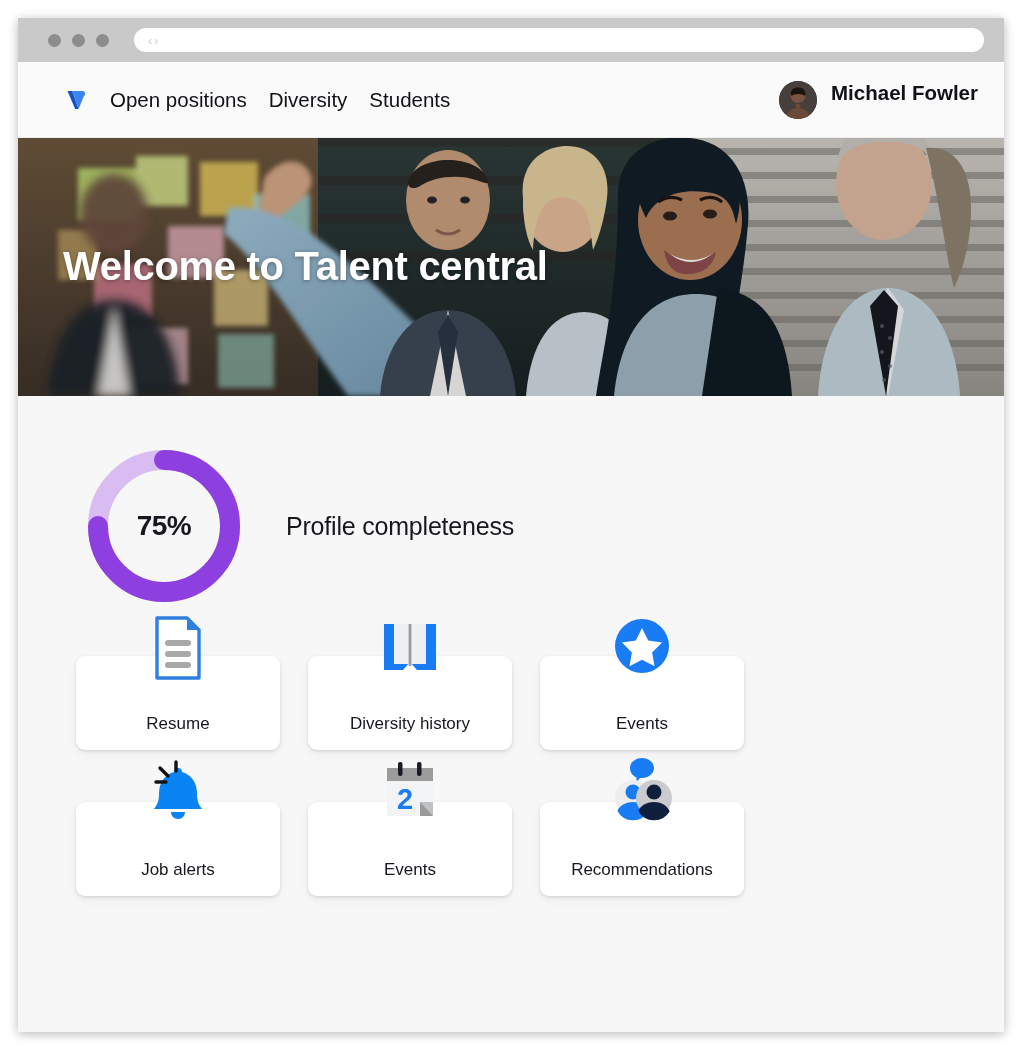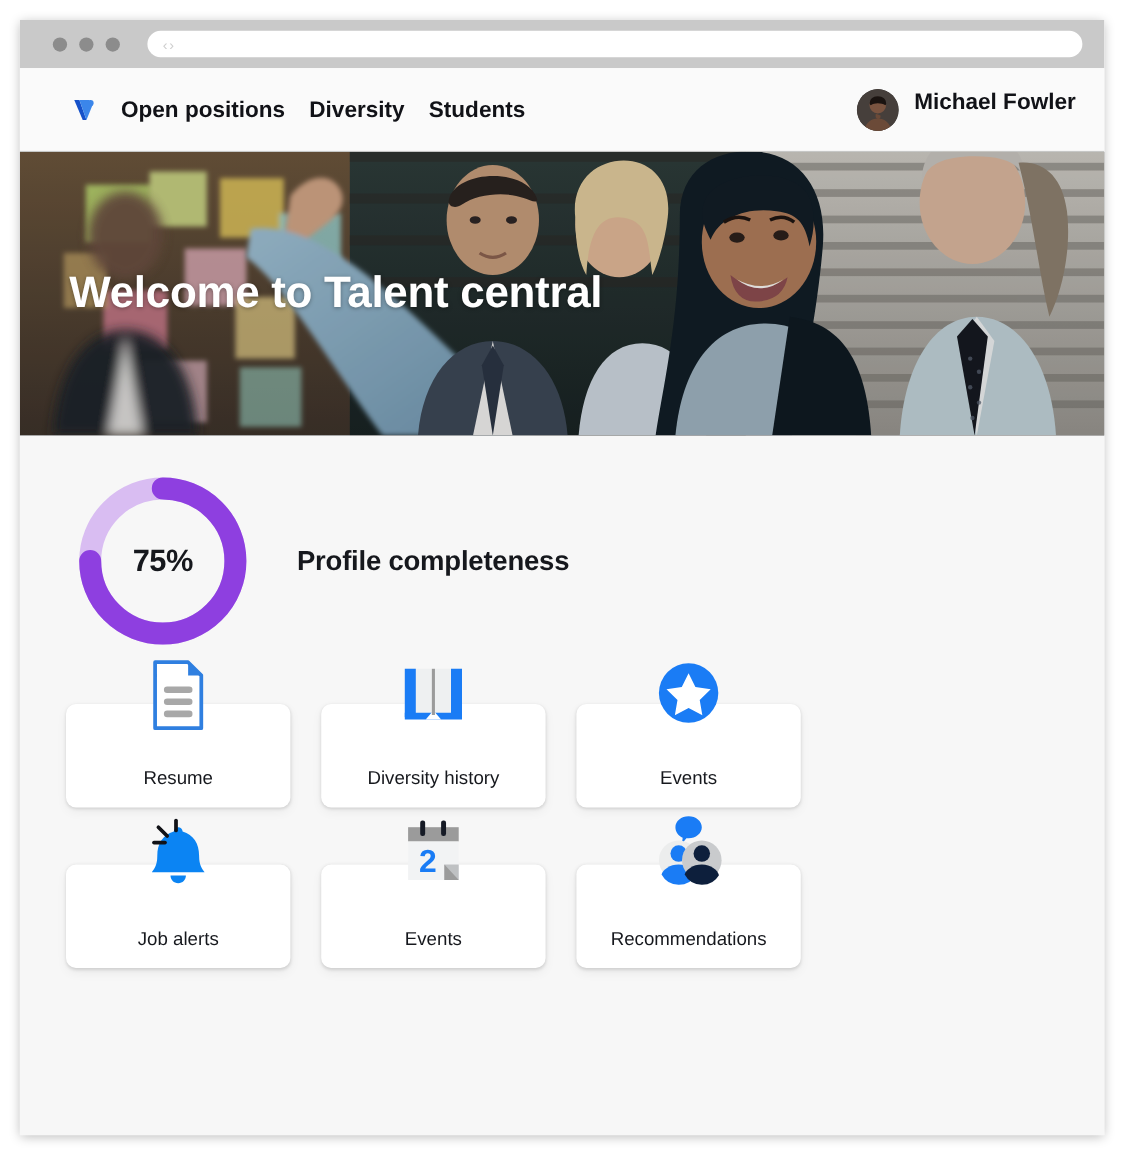--- a/index.html
+++ b/index.html
@@ -53,21 +53,21 @@
     display: flex;
     align-items: center;
     padding: 0 26px 0 44px;
     box-sizing: border-box;
     border-bottom: 1px solid #ececec;
   }
   .logo { width: 30px; height: 30px; flex: none; margin-right: 18px; }
   .nav { display: flex; align-items: center; gap: 22px; }
   .nav-link {
     font-size: 20.5px;
-    font-weight: bold;
+    font-weight: normal;
     color: #111217;
     cursor: pointer;
     white-space: nowrap;
   }
   .user-area {
     margin-left: auto;
     display: flex;
     gap: 14px;
     cursor: pointer;
   }
@@ -100,21 +100,21 @@
     color: #ffffff;
     letter-spacing: -0.3px;
     text-shadow: 0 1px 4px rgba(0,0,0,0.35);
     margin: 0;
   }
   
   .main {
     background: #f7f7f7;
     height: 636px;
     box-sizing: border-box;
-    padding: 0;
+    padding: 16px;
     position: relative;
   }
   .completeness {
     display: flex;
     align-items: center;
     padding: 32px 0 0 48px;
   }
   .donut { position: relative; width: 164px; height: 164px; flex: none; }
   .donut-label {
     position: absolute;
@@ -123,21 +123,21 @@
     align-items: center;
     justify-content: center;
     font-size: 28px;
     font-weight: bold;
     color: #16181d;
     letter-spacing: -0.5px;
   }
   .completeness-text {
     margin-left: 40px;
     font-size: 25px;
-    font-weight: bold;
+    font-weight: normal;
     color: #16181d;
     letter-spacing: -0.2px;
   }
   
   .card-grid {
     display: grid;
     grid-template-columns: repeat(4, 204px);
     gap: 28px;
     padding: 48px 0 0 42px;
   }

